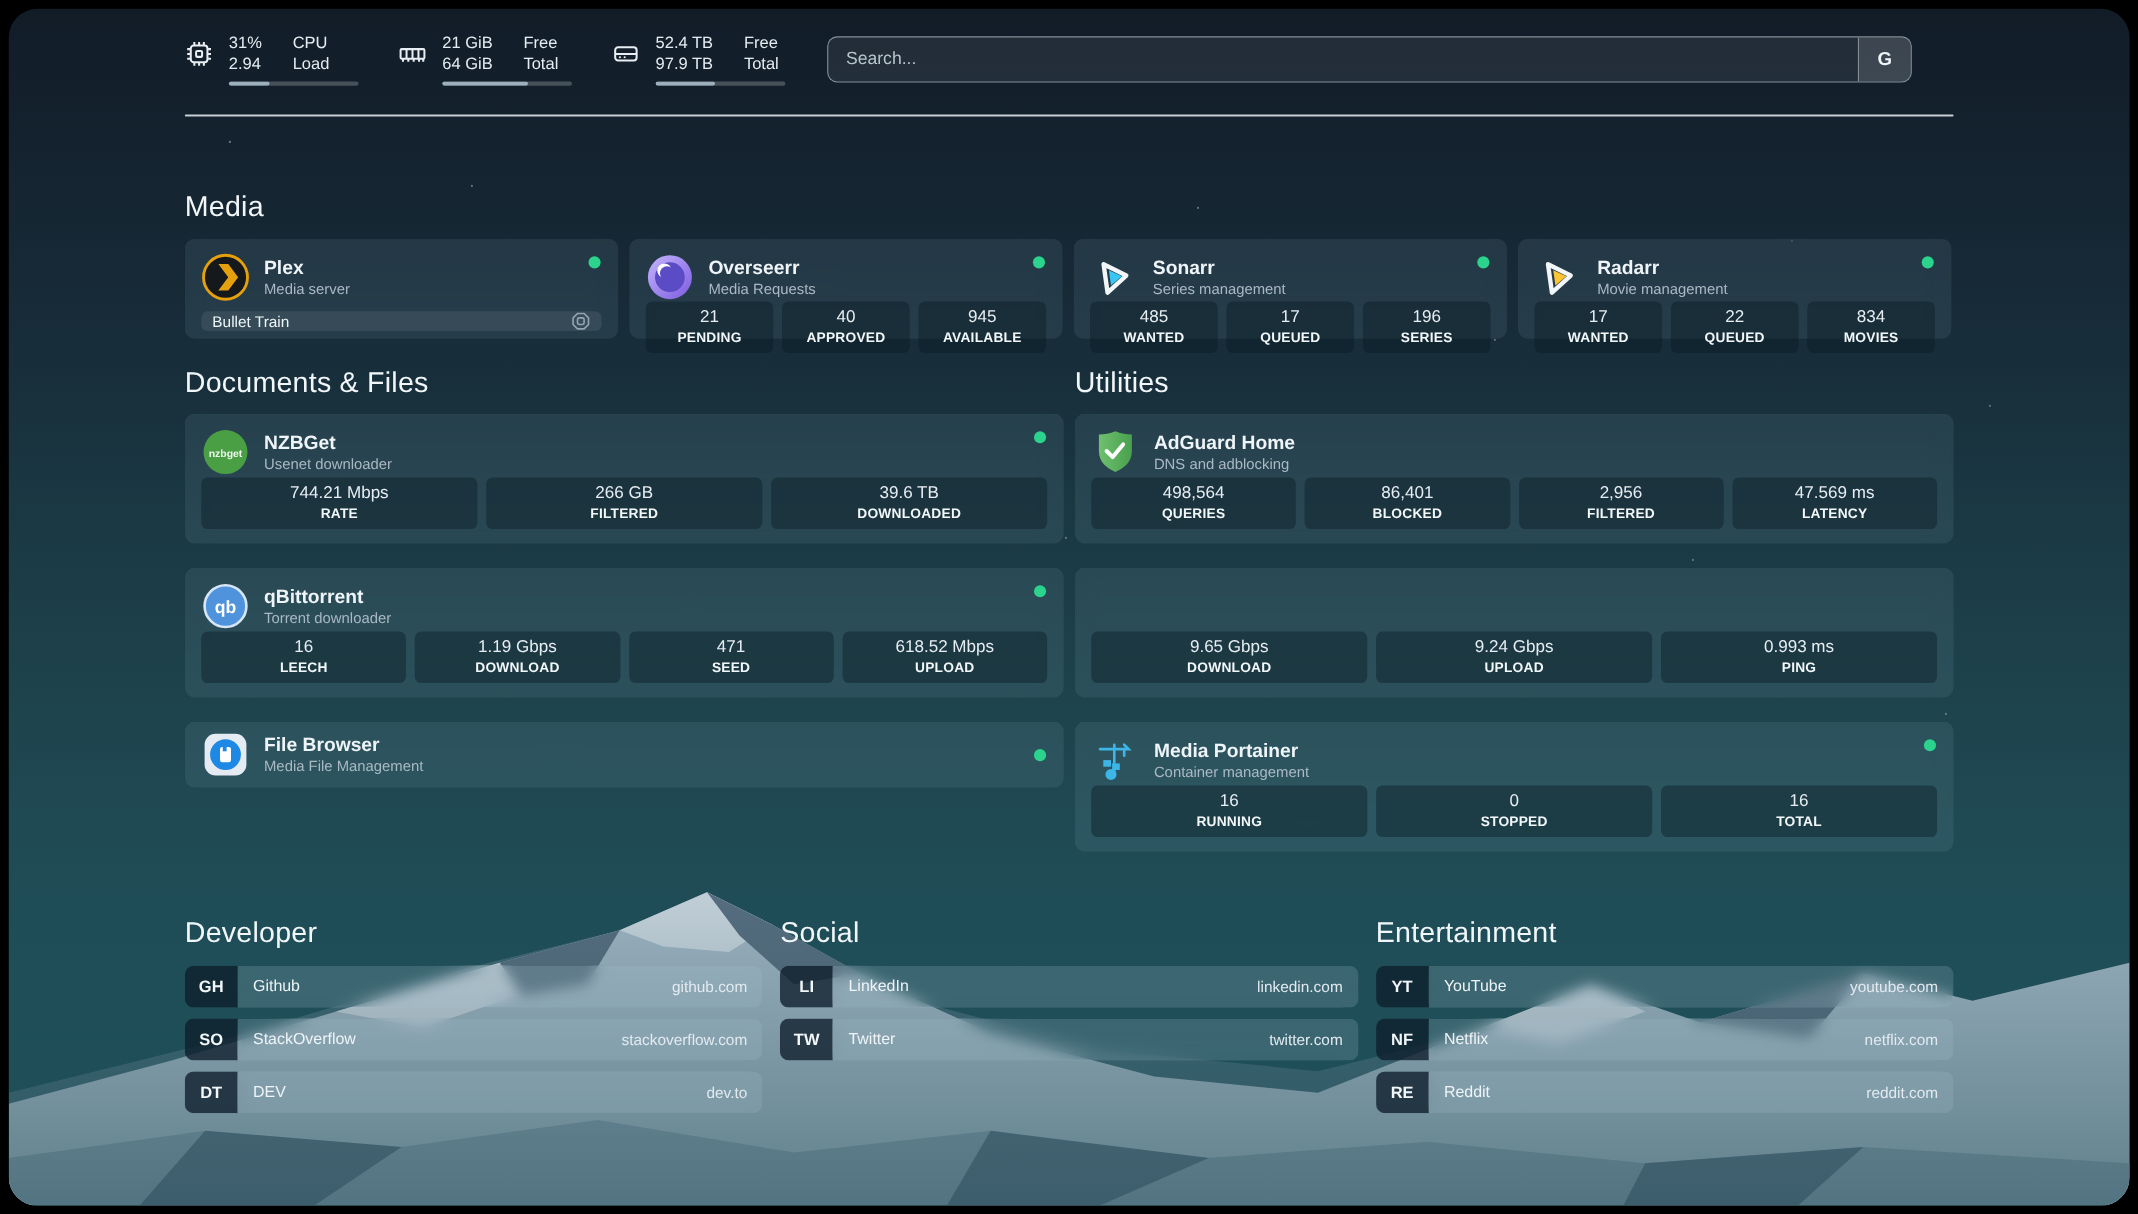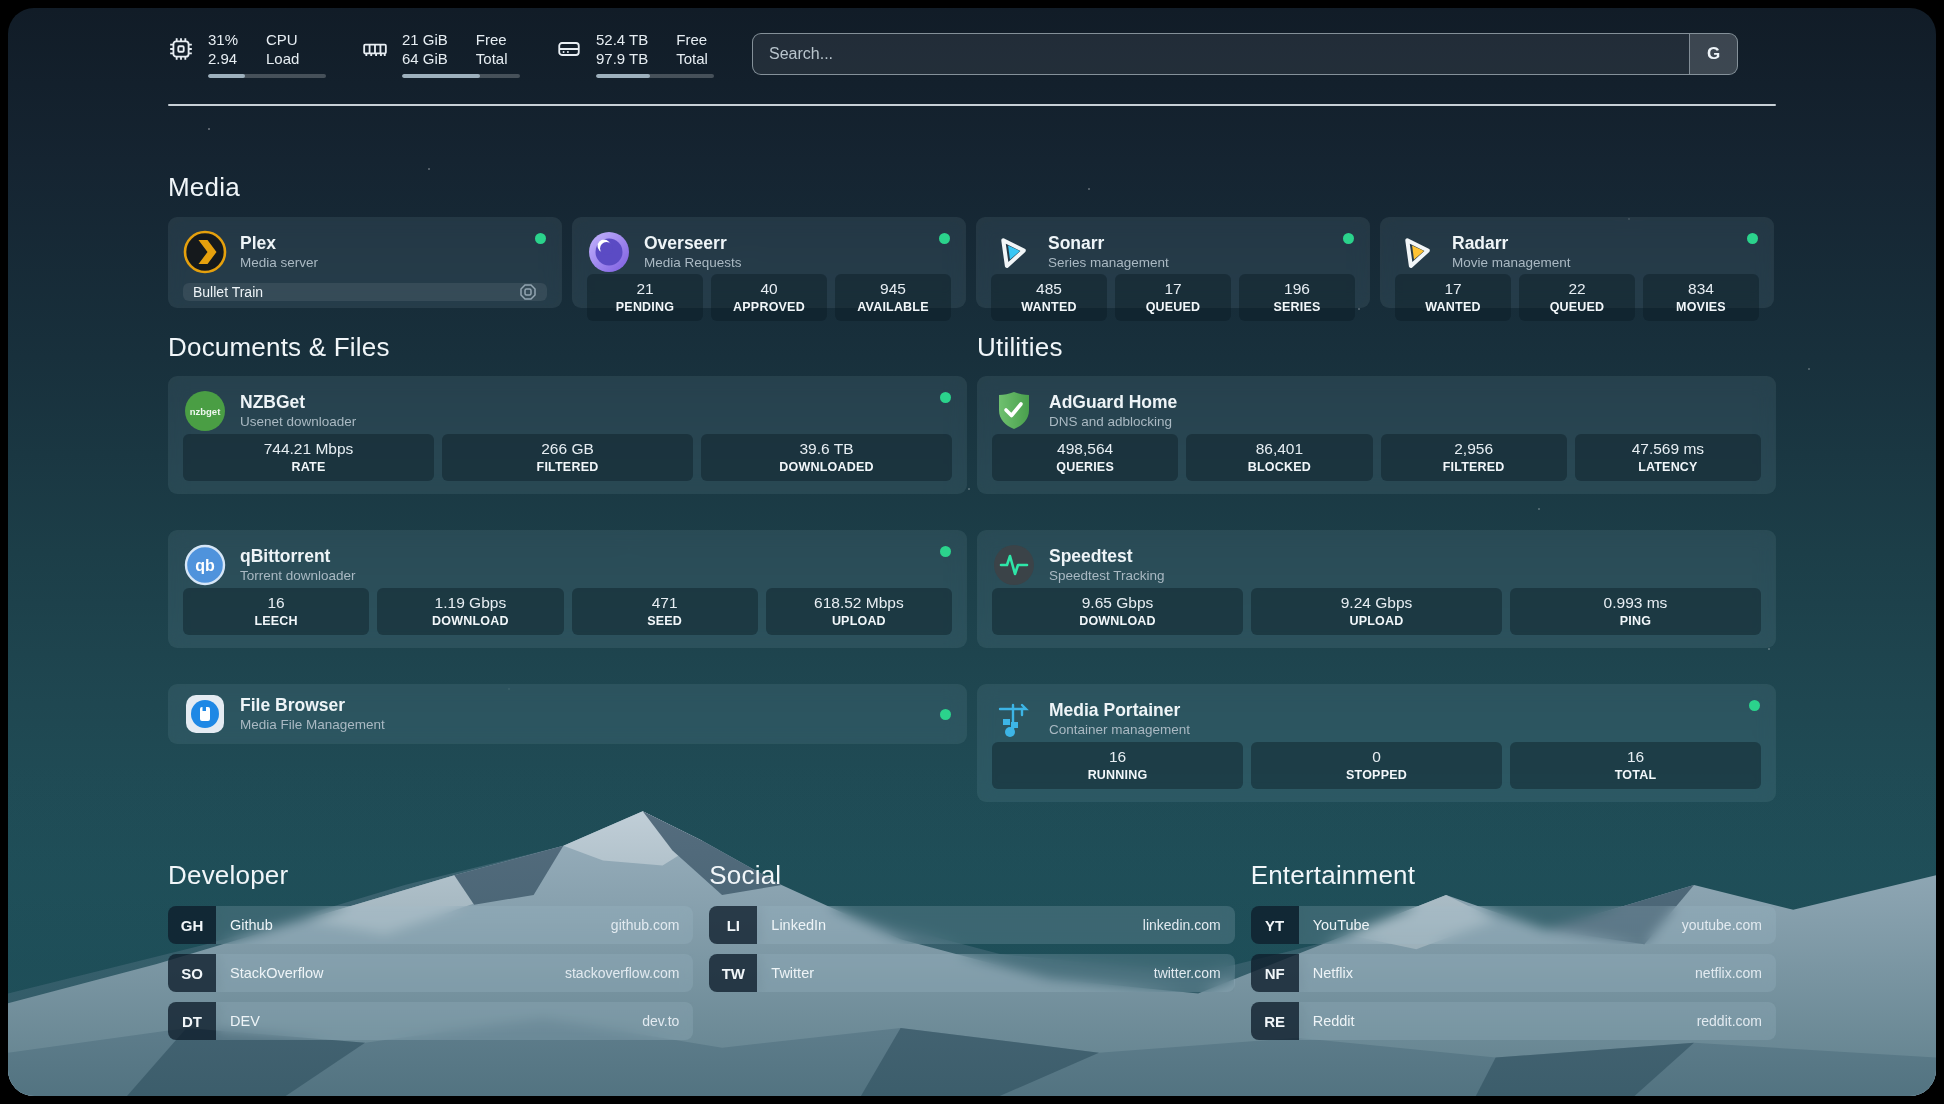--- a/index.html
+++ b/index.html
@@ -72,21 +72,21 @@
   .plex-fill{height:100%;border-radius:6px;background:#15222e;display:flex;align-items:center;padding-left:9px;box-sizing:border-box}
   .pause-icon{display:flex;gap:3px}
   .pause-icon i{display:block;width:3.5px;height:11px;border-radius:1px;background:#e8eef3}
   .plex-time{position:absolute;right:10px;top:0;height:100%;display:flex;align-items:center;
         font-size:13.5px;font-weight:700;color:#f0f5f8}
 
   
   .two-col{display:flex;gap:10px;margin-top:24px}
   .col{width:799px;display:flex;flex-direction:column}
   .col .section-title{margin-bottom:13px}
-  .col .card + .card{margin-top:36px}
+  .col .card + .card{margin-top:22px}
 
   
   .bookmarks{display:flex;gap:16px;margin-top:58px}
   .bm-col{flex:1;display:flex;flex-direction:column}
   .bm-col .section-title{margin-bottom:15px}
   .bm-row{display:flex;height:38px;border-radius:8px;overflow:hidden;cursor:pointer}
   .bm-row + .bm-row{margin-top:10px}
   .bm-abbr{width:48px;flex:none;display:flex;align-items:center;justify-content:center;
         background:rgba(14,30,44,.78);color:#f1f6f9;font-size:15px;font-weight:600}
   .bm-body{flex:1;display:flex;align-items:center;justify-content:space-between;padding:0 14px;
@@ -468,32 +468,20 @@
               <div class="stat-label">FILTERED</div>
             </div>
             <div class="stat">
               <div class="stat-value">47.569 ms</div>
               <div class="stat-label">LATENCY</div>
             </div>
           </div>
         </div>
 
         <div class="card card-w">
-          <div class="card-head">
-            <span class="app-icon">
-              <svg viewBox="0 0 44 44">
-                    <circle cx="22" cy="22" r="20" fill="#3b4348"></circle>
-                <polyline points="9,22 15,22 18,13 23,31 26,22 35,22" fill="none" stroke="#2ee6a8" stroke-width="2.6" stroke-linecap="round" stroke-linejoin="round"></polyline>
-                  </svg>
-            </span>
-            <div class="titles">
-              <div class="card-title">Speedtest</div>
-              <div class="card-sub">Speedtest Tracking</div>
-            </div>
-          </div>
           <div class="stats-row">
             <div class="stat">
               <div class="stat-value">9.65 Gbps</div>
               <div class="stat-label">DOWNLOAD</div>
             </div>
             <div class="stat">
               <div class="stat-value">9.24 Gbps</div>
               <div class="stat-label">UPLOAD</div>
             </div>
             <div class="stat">

